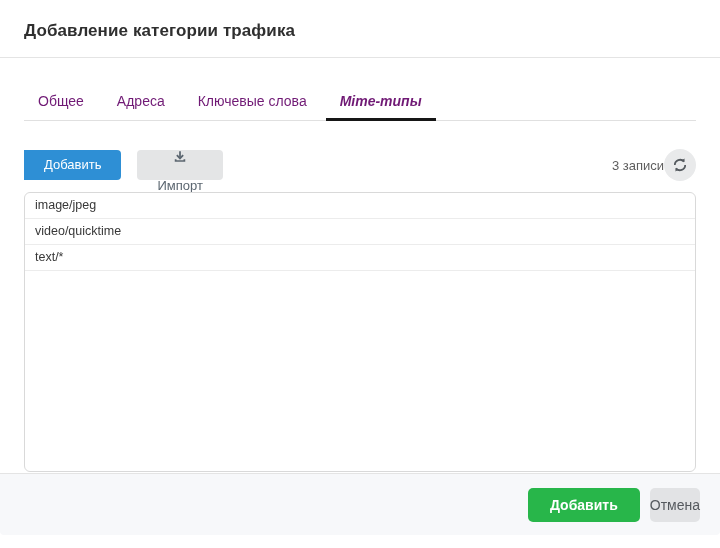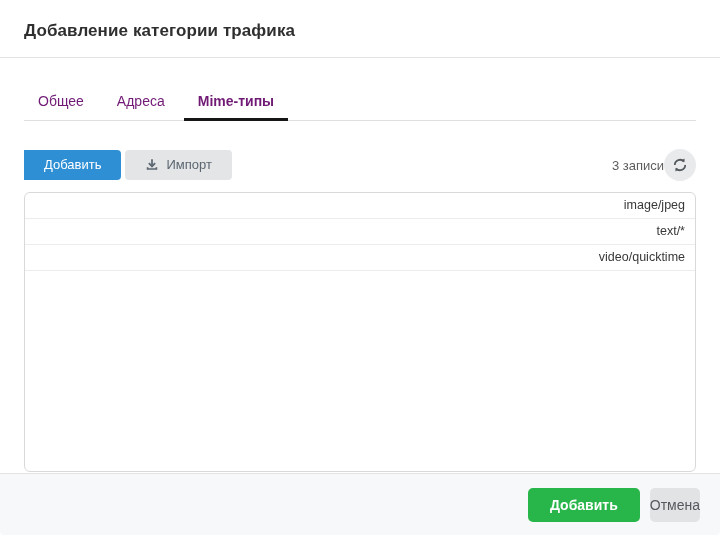--- a/index.html
+++ b/index.html
@@ -48,21 +48,21 @@
   }
   .tab {
     position: relative;
     padding: 9px 14px 11px;
     font-size: 14px;
     color: #701a75;
     cursor: pointer;
     white-space: nowrap;
   }
   .tab + .tab { margin-left: 5px; }
-  .tab.active { font-weight: 700; }
+  .tab.active { font-weight: 700; font-style: italic; }
   .tab.active::after {
     content: "";
     position: absolute;
     left: 0; right: 0; bottom: -1px;
     height: 3px;
     background: #161616;
   }
   
   .toolbar {
     margin-top: 28px;
@@ -83,21 +83,21 @@
     color: #5b6670;
     background: #e4e5e6;
     display: inline-flex;
     align-items: center;
     gap: 7px;
   }
   .btn-group { display: inline-flex; }
   .btn-group .btn:first-child { border-radius: 4px 0 0 4px; }
   .btn-group .btn:last-child  { border-radius: 0 4px 4px 0; }
   .btn-primary { background: #2e8fd5; color: #ffffff; }
-  .btn-import { border-radius: 4px; margin-left: 4px; }
+  .btn-import { border-radius: 4px; margin-left: 16px; flex-direction: column; }
   .toolbar-right { display: flex; align-items: center; gap: 0; }
   .records-count { font-size: 13px; color: #5e5e5e; }
   .icon-btn {
     width: 32px; height: 32px;
     border-radius: 50%;
     border: none;
     background: #e9eaeb;
     cursor: pointer;
     display: inline-flex;
     align-items: center;
@@ -107,21 +107,20 @@
   .icon { display: inline-flex; }
   
   .list {
     margin-top: 11px;
     height: 280px;
     border: 1px solid #d9d9d9;
     border-radius: 6px;
     background: #ffffff;
     overflow: hidden;
     flex: 0 0 auto;
-    text-align: right;
   }
   .list-row {
     height: 26px;
     line-height: 25px;
     padding: 0 10px;
     font-size: 12.5px;
     color: #383838;
     border-bottom: 1px solid #ececec;
     cursor: pointer;
     white-space: nowrap;
@@ -166,20 +165,21 @@
 
   <div class="dialog-header">
     <div class="dialog-title">Добавление категории трафика</div>
   </div>
 
   <div class="dialog-body">
 
     <div class="tabs">
       <div class="tab">Общее</div>
       <div class="tab">Адреса</div>
+      <div class="tab">Ключевые слова</div>
       <div class="tab active">Mime-типы</div>
     </div>
 
     <div class="toolbar">
       <div class="toolbar-left">
         <span class="btn-group">
           <button class="btn btn-primary">Добавить</button>
         </span>
         <button class="btn btn-import">
           <span class="icon">
@@ -202,22 +202,22 @@
               <path d="M12.6 1.6l-.2 3.5-3.2-1.5z" fill="#555a5f"></path>
               <path d="M3.4 14.4l.2-3.5 3.2 1.5z" fill="#555a5f"></path>
             </svg>
           </span>
         </button>
       </div>
     </div>
 
     <div class="list">
       <div class="list-row">image/jpeg</div>
+      <div class="list-row">video/quicktime</div>
       <div class="list-row">text/*</div>
-      <div class="list-row">video/quicktime</div>
     </div>
 
   </div>
 
   <div class="dialog-footer">
     <button class="footer-btn submit">Добавить</button>
     <button class="footer-btn cancel">Отмена</button>
   </div>
 
 </div>

